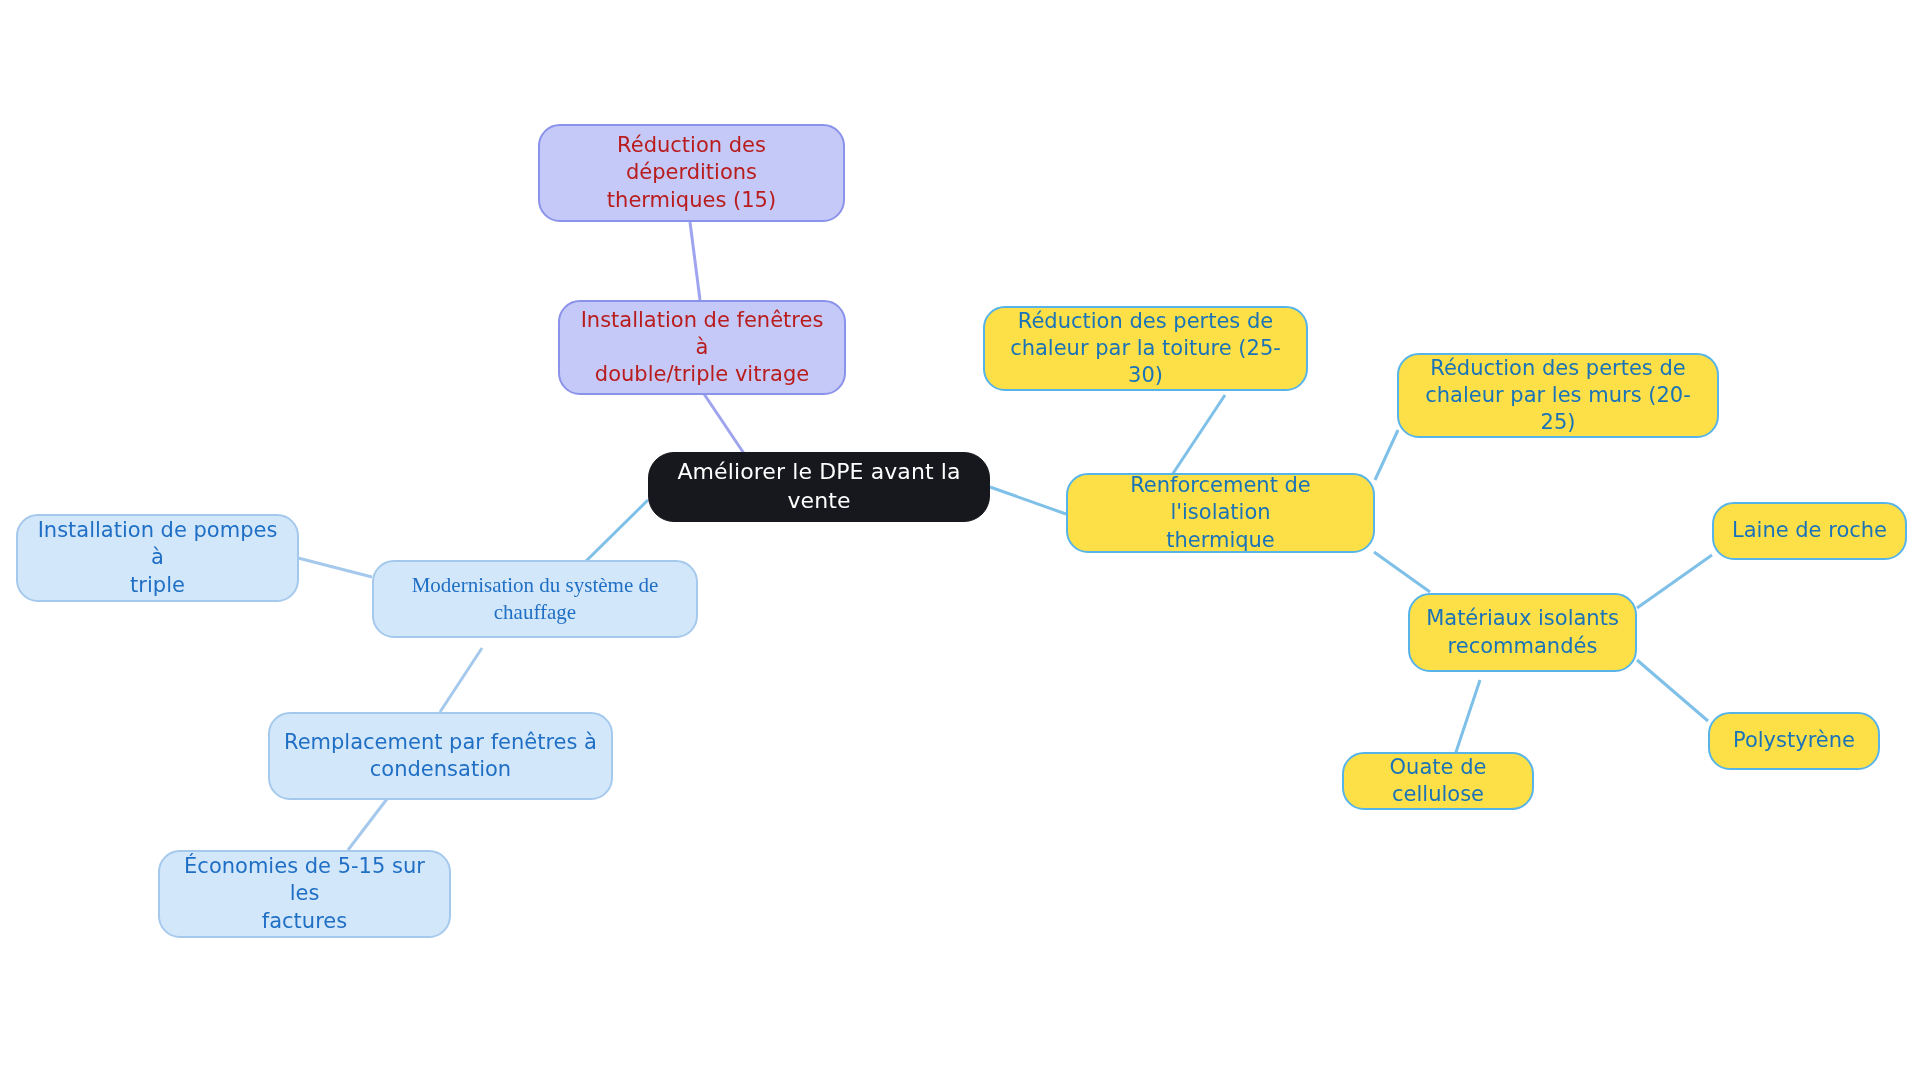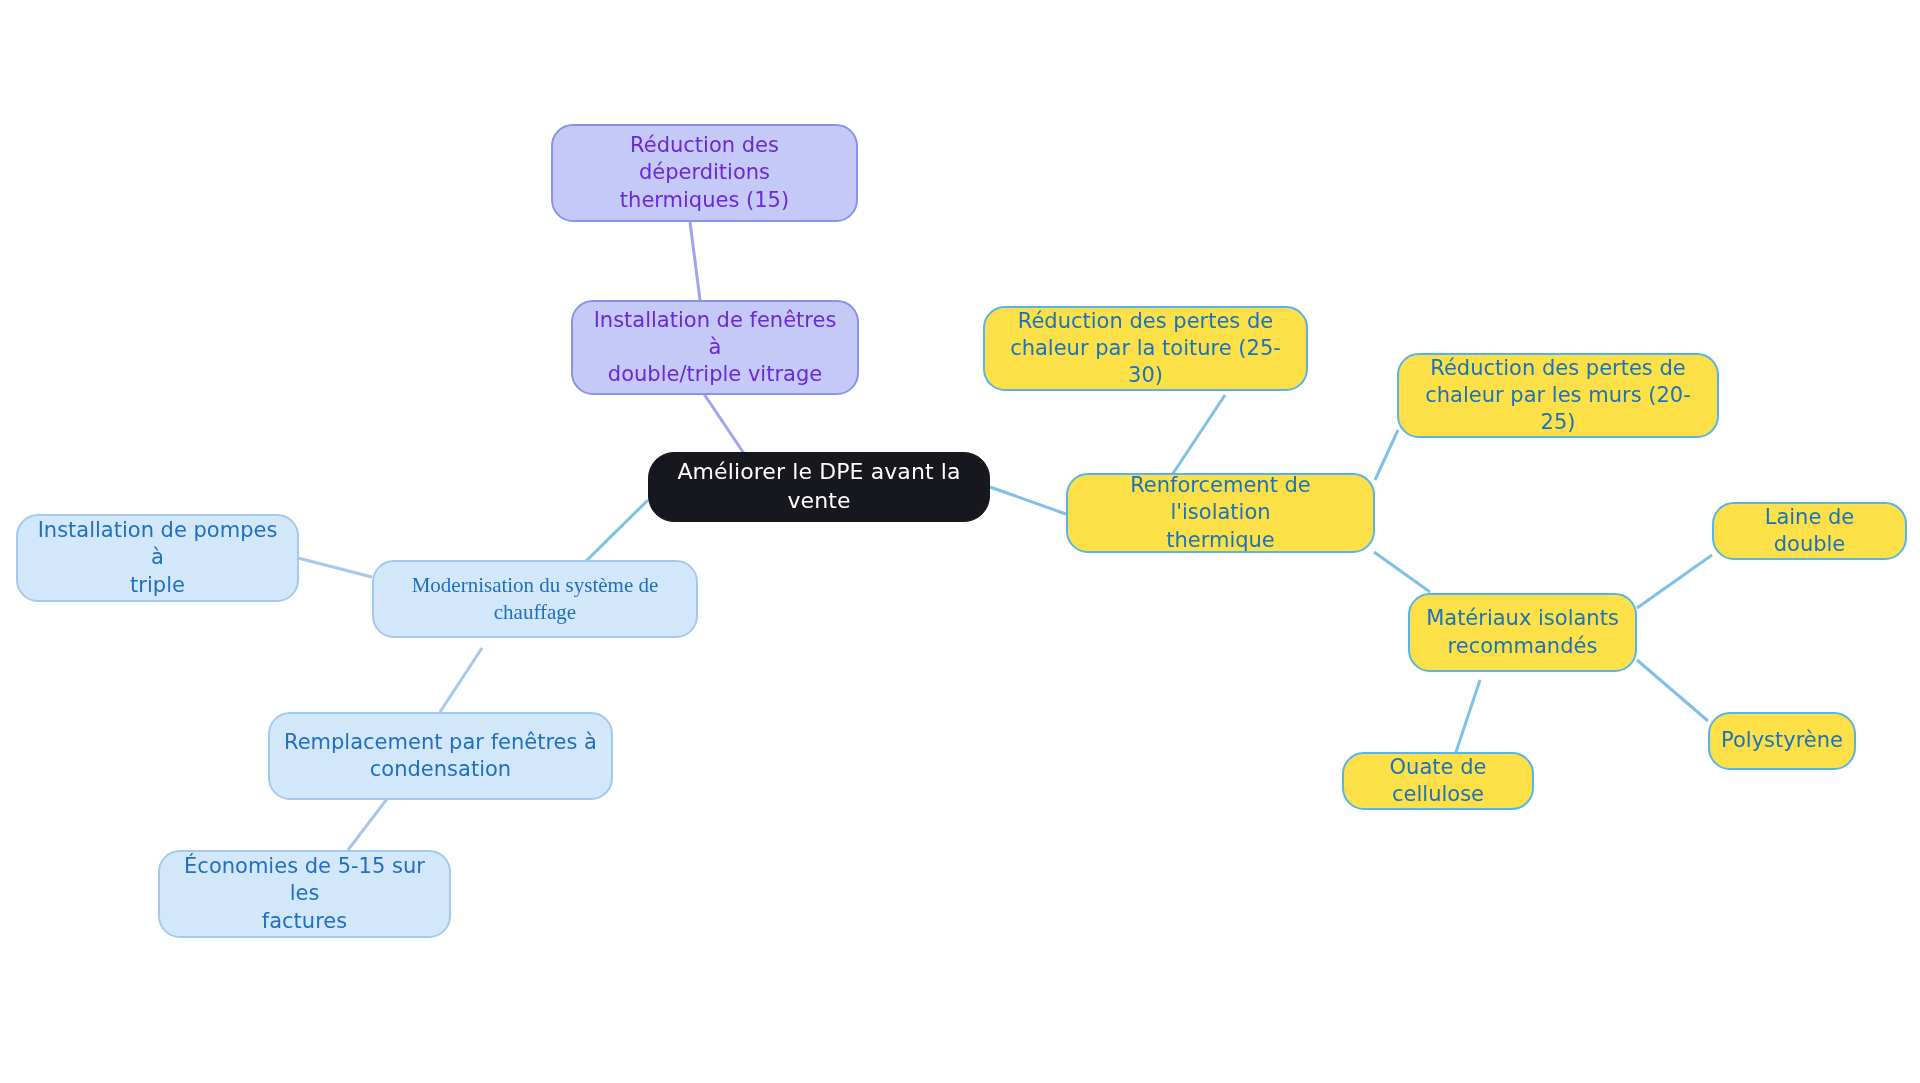--- a/index.html
+++ b/index.html
@@ -43,23 +43,22 @@
     background: #16181d;
     color: #ffffff;
     border: 1px solid #16181d;
     border-radius: 26px;
     font-size: 22px;
     letter-spacing: 0.1px;
   }
   .node-purple {
     background: #c4c9f8;
     border: 2px solid #8b92ea;
-    color: #6d28d9;
+    color: #b91c1c;
     font-size: 21px;
-    margin-left: 13px;
   }
   .node-blue-strong {
     background: #fde047;
     border: 2px solid #57b4e9;
     color: #1a73b8;
     font-size: 21px;
   }
   .node-blue-soft {
     background: #d3e7fb;
     border: 2px solid #a5c9ec;
@@ -114,23 +113,23 @@
 
   <div class="node node-blue-strong" style="left:1397px; top:353px; width:322px; height:85px;">Réduction des pertes de
 chaleur par les murs (20-25)</div>
 
   <div class="node node-blue-strong" style="left:1408px; top:593px; width:229px; height:79px;">Matériaux isolants
 recommandés</div>
 
   <div class="node node-blue-strong" style="left:1066px; top:473px; width:309px; height:80px;">Renforcement de l'isolation
 thermique</div>
 
-  <div class="node node-blue-strong" style="left:1712px; top:502px; width:195px; height:58px;">Laine de double</div>
+  <div class="node node-blue-strong" style="left:1712px; top:502px; width:195px; height:58px;">Laine de roche</div>
 
-  <div class="node node-blue-strong" style="left:1708px; top:712px; width:148px; height:58px;">Polystyrène</div>
+  <div class="node node-blue-strong" style="left:1708px; top:712px; width:172px; height:58px;">Polystyrène</div>
 
   <div class="node node-blue-strong" style="left:1342px; top:752px; width:192px; height:58px;">Ouate de cellulose</div>
 
   <div class="node node-blue-soft" style="left:372px; top:560px; width:326px; height:78px;font-family:Liberation Serif, serif;">Modernisation du système de
 chauffage</div>
 
   <div class="node node-blue-soft" style="left:16px; top:514px; width:283px; height:88px;">Installation de pompes à
 triple</div>
 
   <div class="node node-blue-soft" style="left:268px; top:712px; width:345px; height:88px;">Remplacement par fenêtres à

